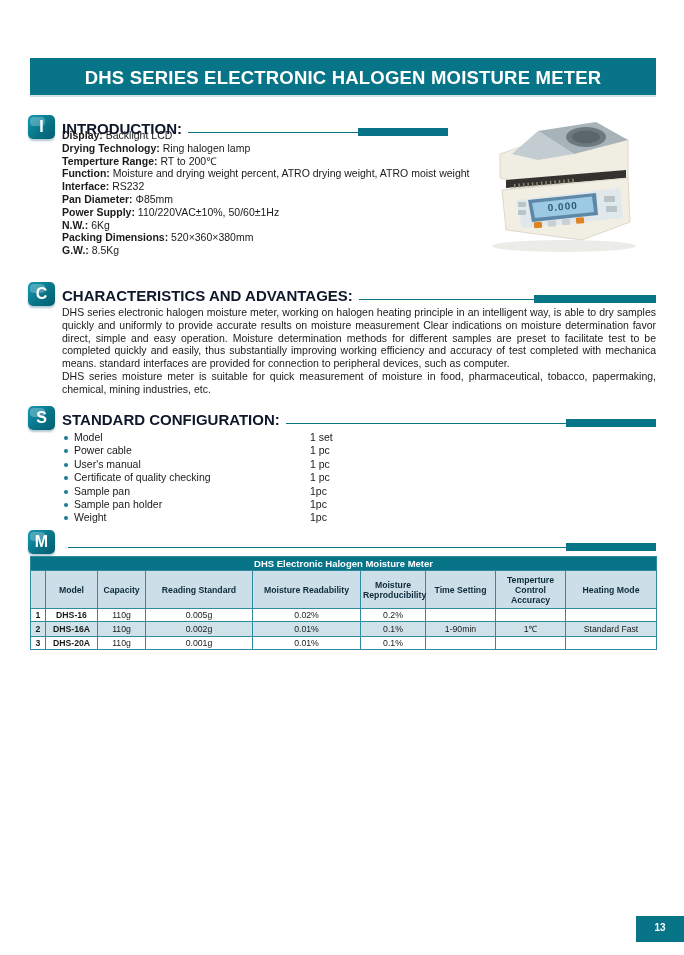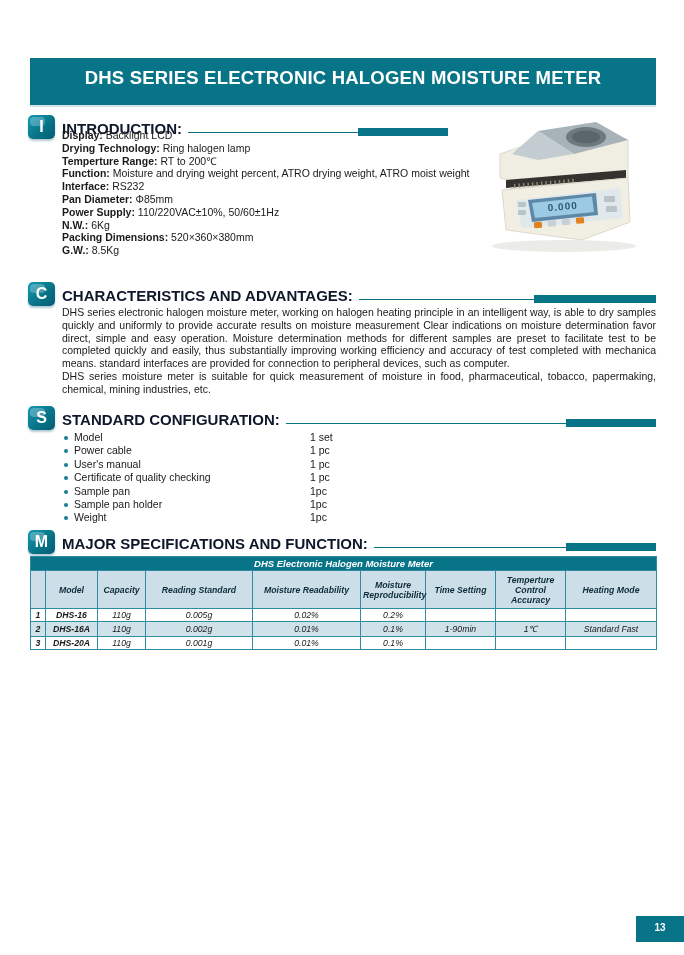--- a/index.html
+++ b/index.html
@@ -2,21 +2,21 @@
 <html><head>
 <meta charset="utf-8">
 <style>
   * { margin:0; padding:0; box-sizing:border-box; }
   html,body { background:#fff; }
   body { font-family:"Liberation Sans", sans-serif; color:#1a1a1a; }
   .page { position:relative; width:684px; height:955px; background:#fff; overflow:hidden; }
 
   
   .banner {
-    position:absolute; left:30px; top:58px; width:626px; height:49px;
+    position:absolute; left:30px; top:58px; width:626px; height:39px;
     background:#087488; color:#fff; text-align:center;
     font-size:18.5px; font-weight:bold; line-height:39px; letter-spacing:.2px;
     border-bottom:2px solid #cfe3e9;
   }
 
   
   .sec-head { position:absolute; left:28px; display:flex; align-items:flex-end; }
   .sec-icon {
     width:27px; height:24px; border-radius:5px; margin-right:7px;
     background:linear-gradient(135deg,#1699b4 0%, #087488 55%, #055d70 100%);
@@ -56,21 +56,21 @@
   .config-row .bullet {
     position:absolute; left:2px; top:5px; width:4px; height:4px; border-radius:50%;
     background:#1b7b93;
   }
   .config-row .qty { position:absolute; left:248px; top:0; }
 
   
   .spec-table-wrap { position:absolute; left:30px; top:556px; width:626px; }
   table.spec { width:626px; border-collapse:collapse; table-layout:fixed;
                font-size:8.7px; }
-  table.spec td, table.spec th { border:1px solid #2f8aa2; text-align:center; vertical-align:middle; padding:1px 2px;font-style:italic; }
+  table.spec td, table.spec th { border:1px solid #2f8aa2; text-align:center; vertical-align:middle; padding:1px 2px; }
   .tbl-title { background:#087488; color:#fff; font-weight:bold; font-size:9.5px; height:14px; border:1px solid #2f8aa2; }
   tr.head th { background:#ccdfe9; color:#0d2a3a; font-weight:bold; height:38px; line-height:1.15; }
   tr.data { height:13px; }
   tr.data.alt td { background:#cfe2ea; }
   tr.data td:first-child { font-weight:bold; }
   td.model { font-weight:bold; }
 
   
   .page-num { position:absolute; left:636px; top:916px; width:48px; height:26px;
               background:#087488; color:#fff; font-weight:bold; font-size:10px;
@@ -168,21 +168,20 @@
     <div class="config-row"><span class="bullet"></span><span>Power cable</span><span class="qty">1 pc</span></div>
     <div class="config-row"><span class="bullet"></span><span>User's manual</span><span class="qty">1 pc</span></div>
     <div class="config-row"><span class="bullet"></span><span>Certificate of quality checking</span><span class="qty">1 pc</span></div>
     <div class="config-row"><span class="bullet"></span><span>Sample pan</span><span class="qty">1pc</span></div>
     <div class="config-row"><span class="bullet"></span><span>Sample pan holder</span><span class="qty">1pc</span></div>
     <div class="config-row"><span class="bullet"></span><span>Weight</span><span class="qty">1pc</span></div>
   </div>
 
   <div class="sec-head" style="top:530px; width:628px;">
     <div class="sec-icon">M</div>
-    <div class="sec-title">MAJOR SPECIFICATIONS AND FUNCTION:</div>
     <div class="sec-rule">
         <span class="rule-end"></span>
       </div>
   </div>
 
   <div class="spec-table-wrap">
     <table class="spec">
       <colgroup>
         <col style="width:15px">
           <col style="width:52px">

